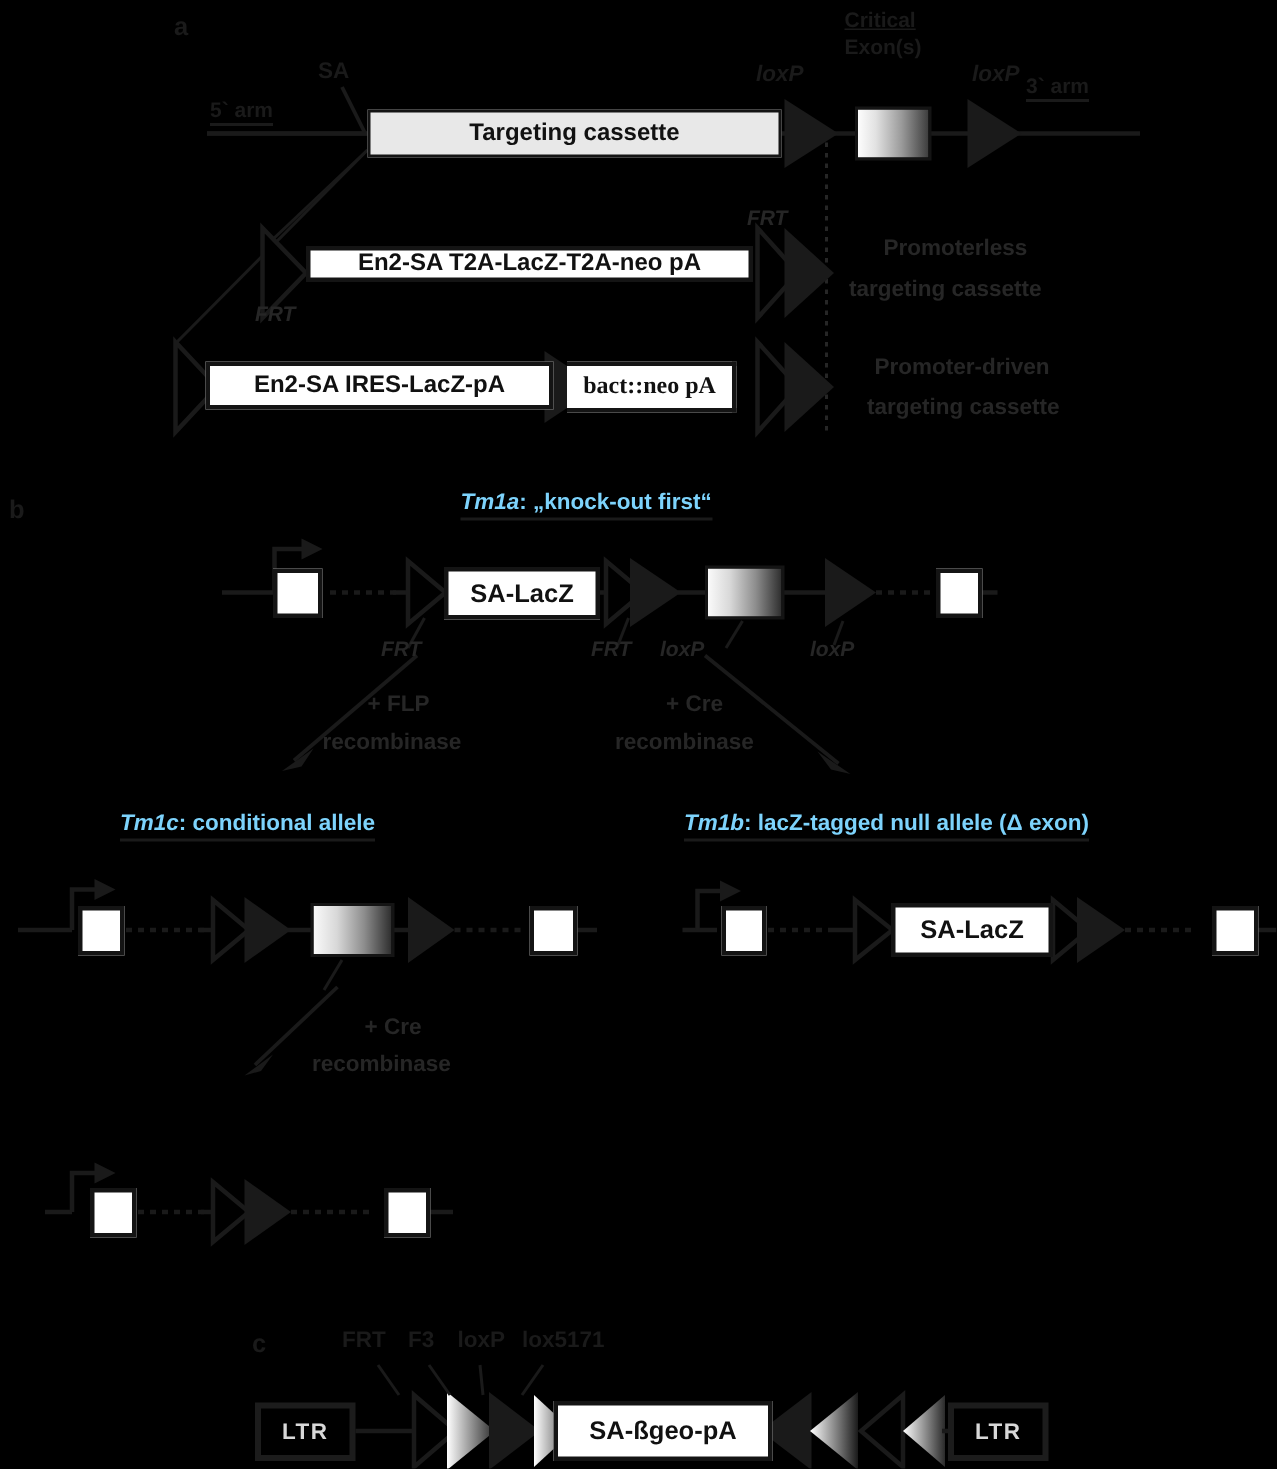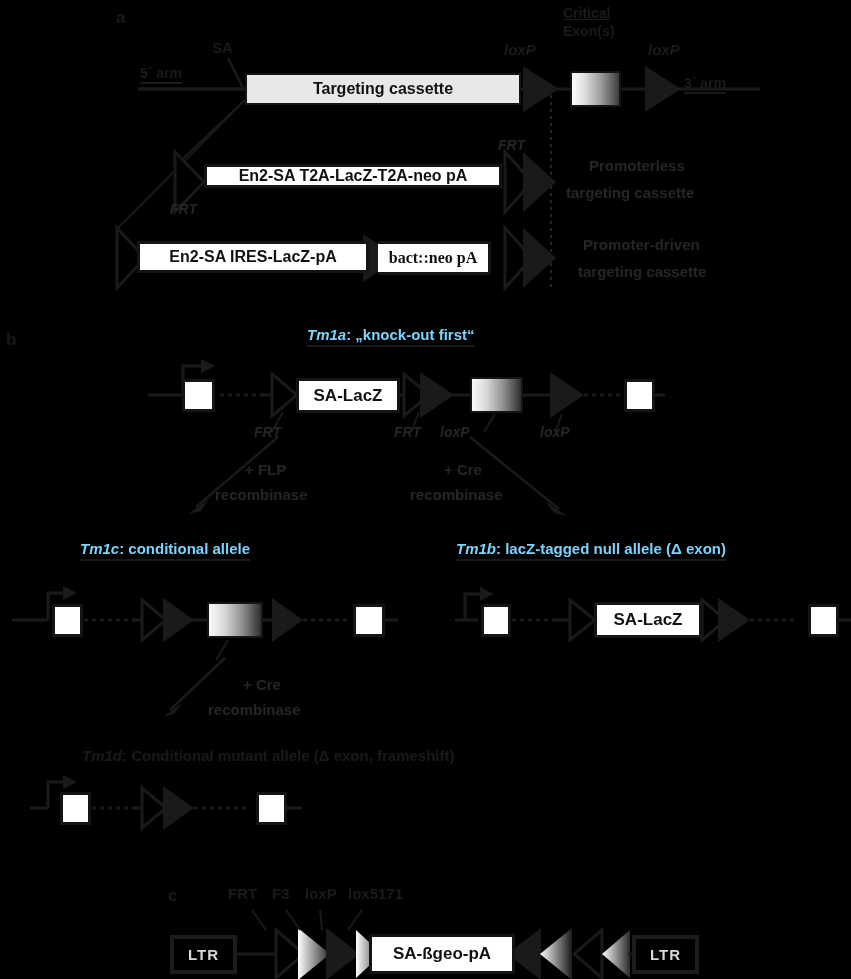--- a/index.html
+++ b/index.html
@@ -167,21 +167,21 @@
       </linearGradient>
     </defs>
   </svg>
 
   <div class="lbl panel-letter" style="left:116px;top:8px;">a</div>
 
   <div class="lbl" style="left:212px;top:40px;font-size:15px;">SA</div>
 
   <div class="lbl" style="left:140px;top:66px;font-size:14px;border-bottom:2.5px solid #1a1a1a;">5` arm</div>
 
-  <div class="lbl" style="left:684px;top:76px;font-size:14px;border-bottom:2.5px solid #1a1a1a;text-align:center;">3` arm</div>
+  <div class="lbl" style="left:684px;top:50px;font-size:14px;border-bottom:2.5px solid #1a1a1a;text-align:center;">3` arm</div>
 
   <div class="lbl italic" style="left:504px;top:42px;font-size:15px;">loxP</div>
 
   <div class="lbl italic" style="left:648px;top:42px;font-size:15px;">loxP</div>
 
   <div class="lbl" style="left:563px;top:6px;font-size:14px;text-decoration:underline;">Critical</div>
   <div class="lbl" style="left:563px;top:24px;font-size:14px;">Exon(s)</div>
 
   <div class="box gbox" style="left:245px;top:73px;width:276px;height:32px;font-size:16px;">Targeting cassette</div>
 
@@ -228,21 +228,20 @@
   <div class="box exonbox2" style="left:207px;top:602px;width:56px;height:36px;"></div>
   <div class="box wbox" style="left:353px;top:604px;width:32px;height:33px;"></div>
 
   <div class="box wbox" style="left:481px;top:604px;width:30px;height:33px;"></div>
   <div class="box wbox" style="left:594px;top:602px;width:108px;height:36px;font-size:17px;">SA-LacZ</div>
   <div class="box wbox" style="left:808px;top:604px;width:31px;height:33px;"></div>
 
   <div class="lbl gray" style="left:243px;top:677px;font-size:15px;">+ Cre</div>
   <div class="lbl gray" style="left:208px;top:702px;font-size:15px;">recombinase</div>
 
-  <div class="lbl hdr-plain" style="left:82px;top:748px;"><span class="italic">Tm1d</span><span>: Conditional mutant allele (Δ exon, frameshift)</span></div>
 
   <div class="box wbox" style="left:60px;top:792px;width:31px;height:33px;"></div>
   <div class="box wbox" style="left:256px;top:792px;width:31px;height:33px;"></div>
 
   <div class="lbl panel-letter" style="left:168px;top:886px;">c</div>
 
   <div class="lbl" style="left:228px;top:886px;font-size:15px;">FRT</div>
   <div class="lbl" style="left:272px;top:886px;font-size:15px;">F3</div>
   <div class="lbl" style="left:305px;top:886px;font-size:15px;">loxP</div>
   <div class="lbl" style="left:348px;top:886px;font-size:15px;">lox5171</div>

